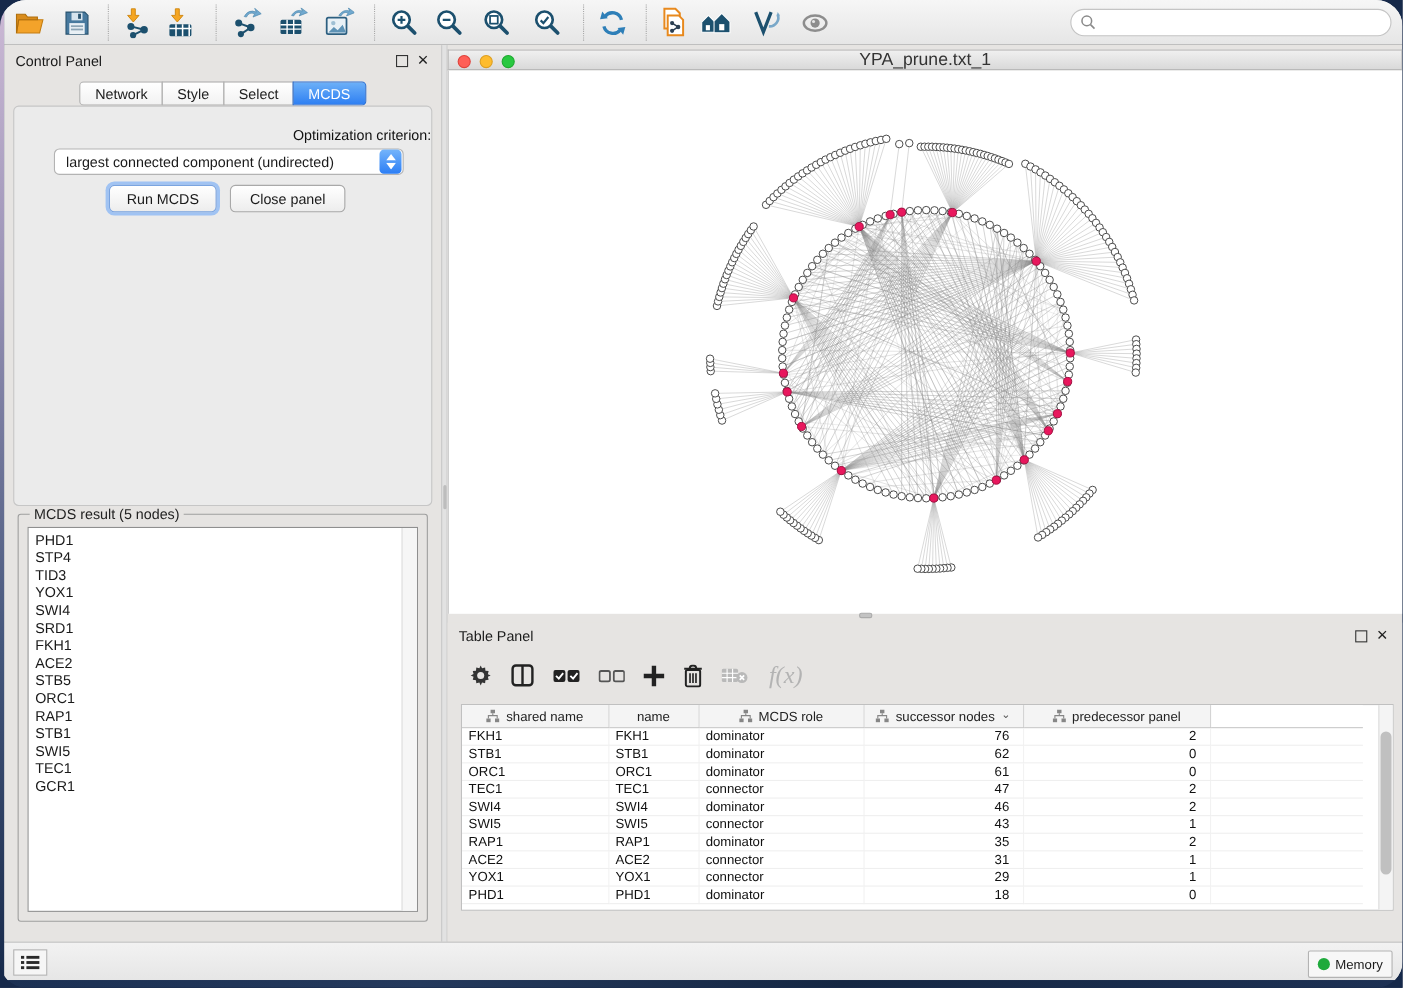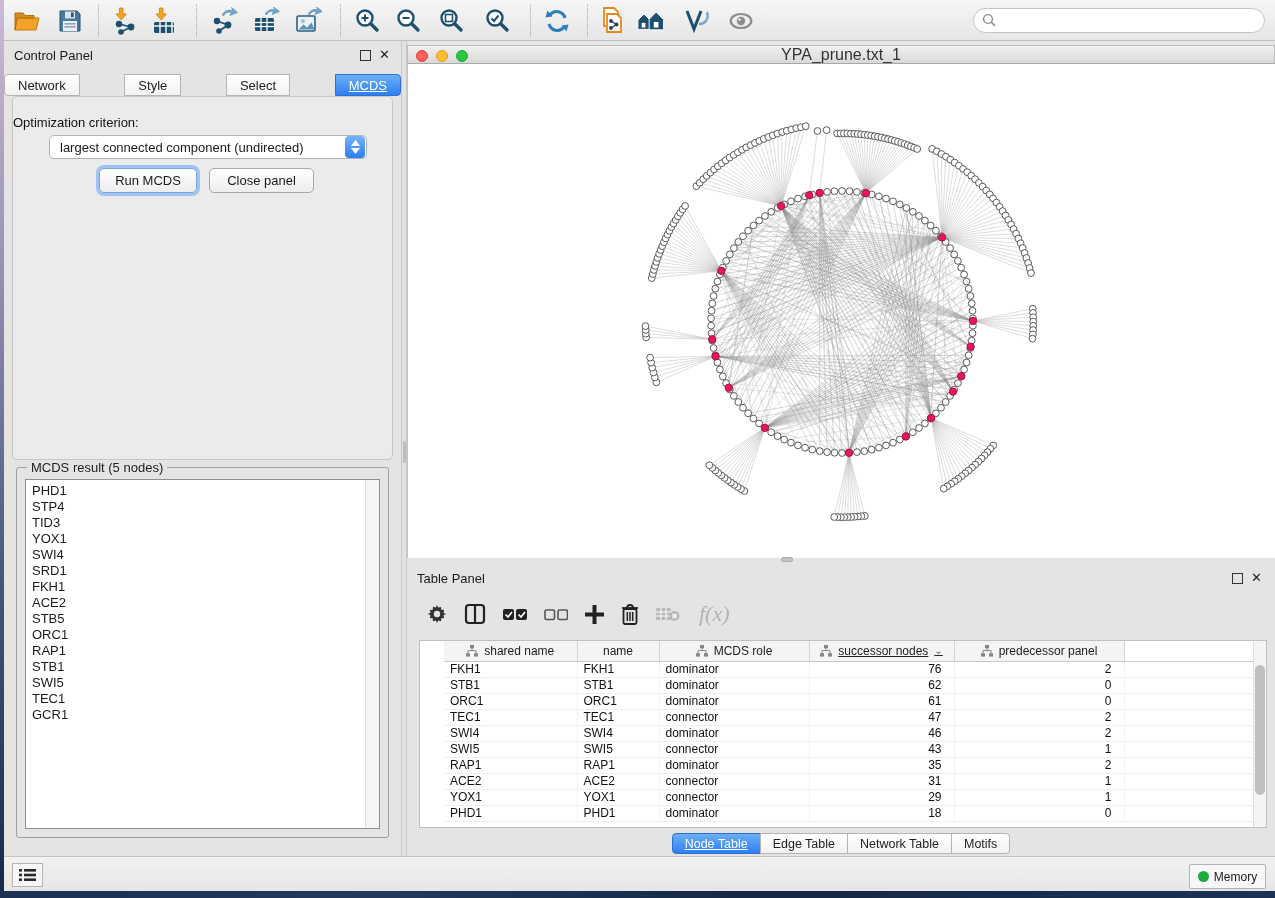--- a/index.html
+++ b/index.html
@@ -1,19 +1,19 @@
 <!DOCTYPE html>
 <html><head>
 <meta charset="utf-8">
 <style>
   html,body{margin:0;padding:0;background:#16294a;}
   *{box-sizing:border-box;}
   .app{position:relative;width:1275px;height:898px;overflow:hidden;
        font-family:"Liberation Sans","DejaVu Sans",sans-serif;color:#1a1a1a;
-       background:#16294a;}
+       background:#16294a;border-radius:24px;}
   .wall-left{position:absolute;left:0;top:0;width:4px;height:898px;
        background:linear-gradient(#cdbad6 0%,#9a93b6 28%,#45577c 65%,#16294a 100%);}
   .wall-bottom{position:absolute;left:0;top:891px;width:1275px;height:7px;
        background:linear-gradient(90deg,#1b3053,#24395c 30%,#152743 60%,#1d3154);}
   .chrome{position:absolute;left:4px;top:0;width:1271px;height:891px;background:#e8e8e6;}
 
   
   .toolbar{position:absolute;left:4px;top:0;width:1271px;height:41px;
        background:linear-gradient(#f6f6f6,#e6e6e6);border-bottom:1px solid #bfbfbf;}
   .tb-icon{position:absolute;top:7px;width:28px;height:28px;display:flex;align-items:center;justify-content:center;}
@@ -22,29 +22,29 @@
        border:1px solid #c4c4c4;border-radius:13px;display:flex;align-items:center;padding-left:8px;}
   .search-wrap input{border:none;outline:none;flex:1;font-size:12px;background:transparent;
        font-family:"Liberation Sans","DejaVu Sans",sans-serif;}
 
   
   .cpanel{position:absolute;left:4px;top:41px;width:397px;height:815px;background:#e6e4e2;}
   .panel-head{position:absolute;left:0;top:4px;width:100%;height:22px;font-size:13px;}
   .panel-head .ttl{position:absolute;left:10px;top:3px;}
   .ico-float{position:absolute;top:5px;width:11px;height:11px;border:1.6px solid #333;}
   .ico-close{position:absolute;top:2px;font-size:13px;font-weight:bold;color:#222;}
-  .cp-tabs{position:absolute;left:0;top:33px;width:100%;display:flex;justify-content:space-between;}
+  .cp-tabs{position:absolute;left:0;top:33px;width:100%;display:flex;justify-content:center;}
   .tabbtn{height:22px;padding:0 13px;font-size:13px;line-height:21px;background:linear-gradient(#ffffff,#f2f2f2);
        border:1px solid #b4b4b4;margin-left:-1px;color:#222;}
   .tabbtn:first-child{border-radius:4px 0 0 4px;margin-left:0;}
   .tabbtn:last-child{border-radius:0 4px 4px 0;}
-  .tabbtn.active{background:linear-gradient(#6cb0f8,#2e7ff2);border-color:#2d6fd2;color:#fff;text-decoration:underline;}
+  .tabbtn.active{background:linear-gradient(#6cb0f8,#2e7ff2);border-color:#2d6fd2;color:#fff;}
   .cp-box{position:absolute;left:8px;top:55px;width:381px;height:364px;background:#ebebeb;
        border:1px solid #c6c6c6;border-radius:5px;}
-  .opt-label{position:absolute;left:0;top:18px;width:100%;text-align:left;font-size:13px;color:#111;}
+  .opt-label{position:absolute;left:0;top:18px;width:100%;text-align:right;font-size:13px;color:#111;}
   .dropdown{position:absolute;left:36px;top:38px;width:318px;height:24px;background:#fff;border:1px solid #b3b3b3;
        border-radius:5px;font-size:13px;display:flex;align-items:center;}
   .dropdown .val{flex:1;padding-left:10px;white-space:nowrap;overflow:hidden;}
   .dd-step{width:20px;height:22px;border-radius:4px;background:linear-gradient(#74b4fb,#2c7ef5);
        display:flex;flex-direction:column;align-items:center;justify-content:center;gap:2px;margin-right:1px;}
   .btn-row{position:absolute;left:0;top:71px;width:100%;height:26px;}
   .pbtn{position:absolute;height:25px;font-size:13px;background:linear-gradient(#ffffff,#ededed);
        border:1px solid #a9a9a9;border-radius:5px;text-align:center;line-height:23px;}
   .pbtn.focus{box-shadow:0 0 0 3px rgba(110,168,248,.6);border-color:#7aa4e0;}
   .mcds-group{position:absolute;left:12px;top:426px;width:373px;height:371px;border:1px solid #9f9f9f;border-radius:3px;}
@@ -69,21 +69,21 @@
   .net-canvas{position:absolute;left:407px;top:64px;width:868px;height:494px;background:#fff;
        border-left:1px solid #c4c4c4;}
 
   
   .tpanel{position:absolute;left:407px;top:566px;width:868px;height:290px;background:#e6e4e2;}
   .tp-toolbar{position:absolute;left:10px;top:26px;right:10px;height:44px;display:flex;align-items:center;gap:17px;padding-left:10px;}
   .tp-ico{display:flex;align-items:center;justify-content:center;height:28px;}
   .tbl-wrap{position:absolute;left:12px;top:74px;right:8px;height:188px;background:#fff;border:1px solid #c0c0c0;}
   .tbl-scroll{position:absolute;right:0;top:0;bottom:0;width:13px;background:#f4f4f4;border-left:1px solid #ddd;}
   .tbl-thumb{position:absolute;right:1.5px;top:24px;width:10px;height:130px;background:#c0c0c0;border-radius:5px;}
-  table.grid{border-collapse:collapse;table-layout:fixed;width:819px;font-size:12px;margin-left:24px;}
+  table.grid{border-collapse:collapse;table-layout:fixed;width:819px;font-size:12px;}
   table.grid th{height:20px;background:#f4f4f4;border-right:1px solid #d4d4d4;border-bottom:1px solid #c9c9c9;
        font-weight:normal;color:#222;white-space:nowrap;overflow:hidden;}
   table.grid th .hwrap{display:flex;align-items:center;justify-content:center;gap:6px;}
   table.grid td{height:16px;border-right:1px solid #f2f2f2;border-bottom:1px solid #efefef;
        padding:0 6px;white-space:nowrap;overflow:hidden;color:#111;}
   .tp-tabs{position:absolute;left:0;top:267px;width:100%;display:flex;justify-content:center;}
   .tp-tabs .tabbtn{height:21px;line-height:20px;font-size:12.5px;padding:0 12px;}
 
   
   .statusbar{position:absolute;left:4px;top:856px;width:1271px;height:35px;
@@ -1190,21 +1190,21 @@
                         <rect x="4" y="0" width="4" height="3.4"></rect>
                         <rect x="0" y="8.2" width="4" height="3.4"></rect>
                         <rect x="8" y="8.2" width="4" height="3.4"></rect>
                       </g>
                       <path d="M6 3.4 V5.6 M2 8.2 V5.6 H10 V8.2" stroke="#868686" fill="none" stroke-width="1"></path>
                     </svg>
                   </span>
                   <span>MCDS role</span>
                 </span>
               </th>
-              <th style="width: 145px; text-decoration: underline;">
+              <th style="width: 145px;">
                 <span class="hwrap">
                   <span>
                     <svg width="12" height="12" viewBox="0 0 12 12">
                       <g fill="#868686">
                         <rect x="4" y="0" width="4" height="3.4"></rect>
                         <rect x="0" y="8.2" width="4" height="3.4"></rect>
                         <rect x="8" y="8.2" width="4" height="3.4"></rect>
                       </g>
                       <path d="M6 3.4 V5.6 M2 8.2 V5.6 H10 V8.2" stroke="#868686" fill="none" stroke-width="1"></path>
                     </svg>
@@ -1311,26 +1311,20 @@
               <td style="text-align: right; padding-right: 12px;">18</td>
               <td style="text-align: right; padding-right: 12px;">0</td>
               <td style="border-right: none;"></td>
             </tr>
           </tbody>
       </table>
       <div class="tbl-scroll">
         <div class="tbl-thumb"></div>
       </div>
     </div>
-    <div class="tp-tabs">
-        <div class="tabbtn active">Node Table</div>
-        <div class="tabbtn">Edge Table</div>
-        <div class="tabbtn">Network Table</div>
-        <div class="tabbtn">Motifs</div>
-      </div>
   </div>
 
   <div class="statusbar">
     <div class="sb-listbtn">
       <svg width="17" height="14" viewBox="0 0 17 14">
           <g fill="#2a2a2a">
             <rect x="0" y="1" width="3" height="2.6"></rect>
             <rect x="5" y="1" width="12" height="2.6"></rect>
             <rect x="0" y="5.7" width="3" height="2.6"></rect>
             <rect x="5" y="5.7" width="12" height="2.6"></rect>

